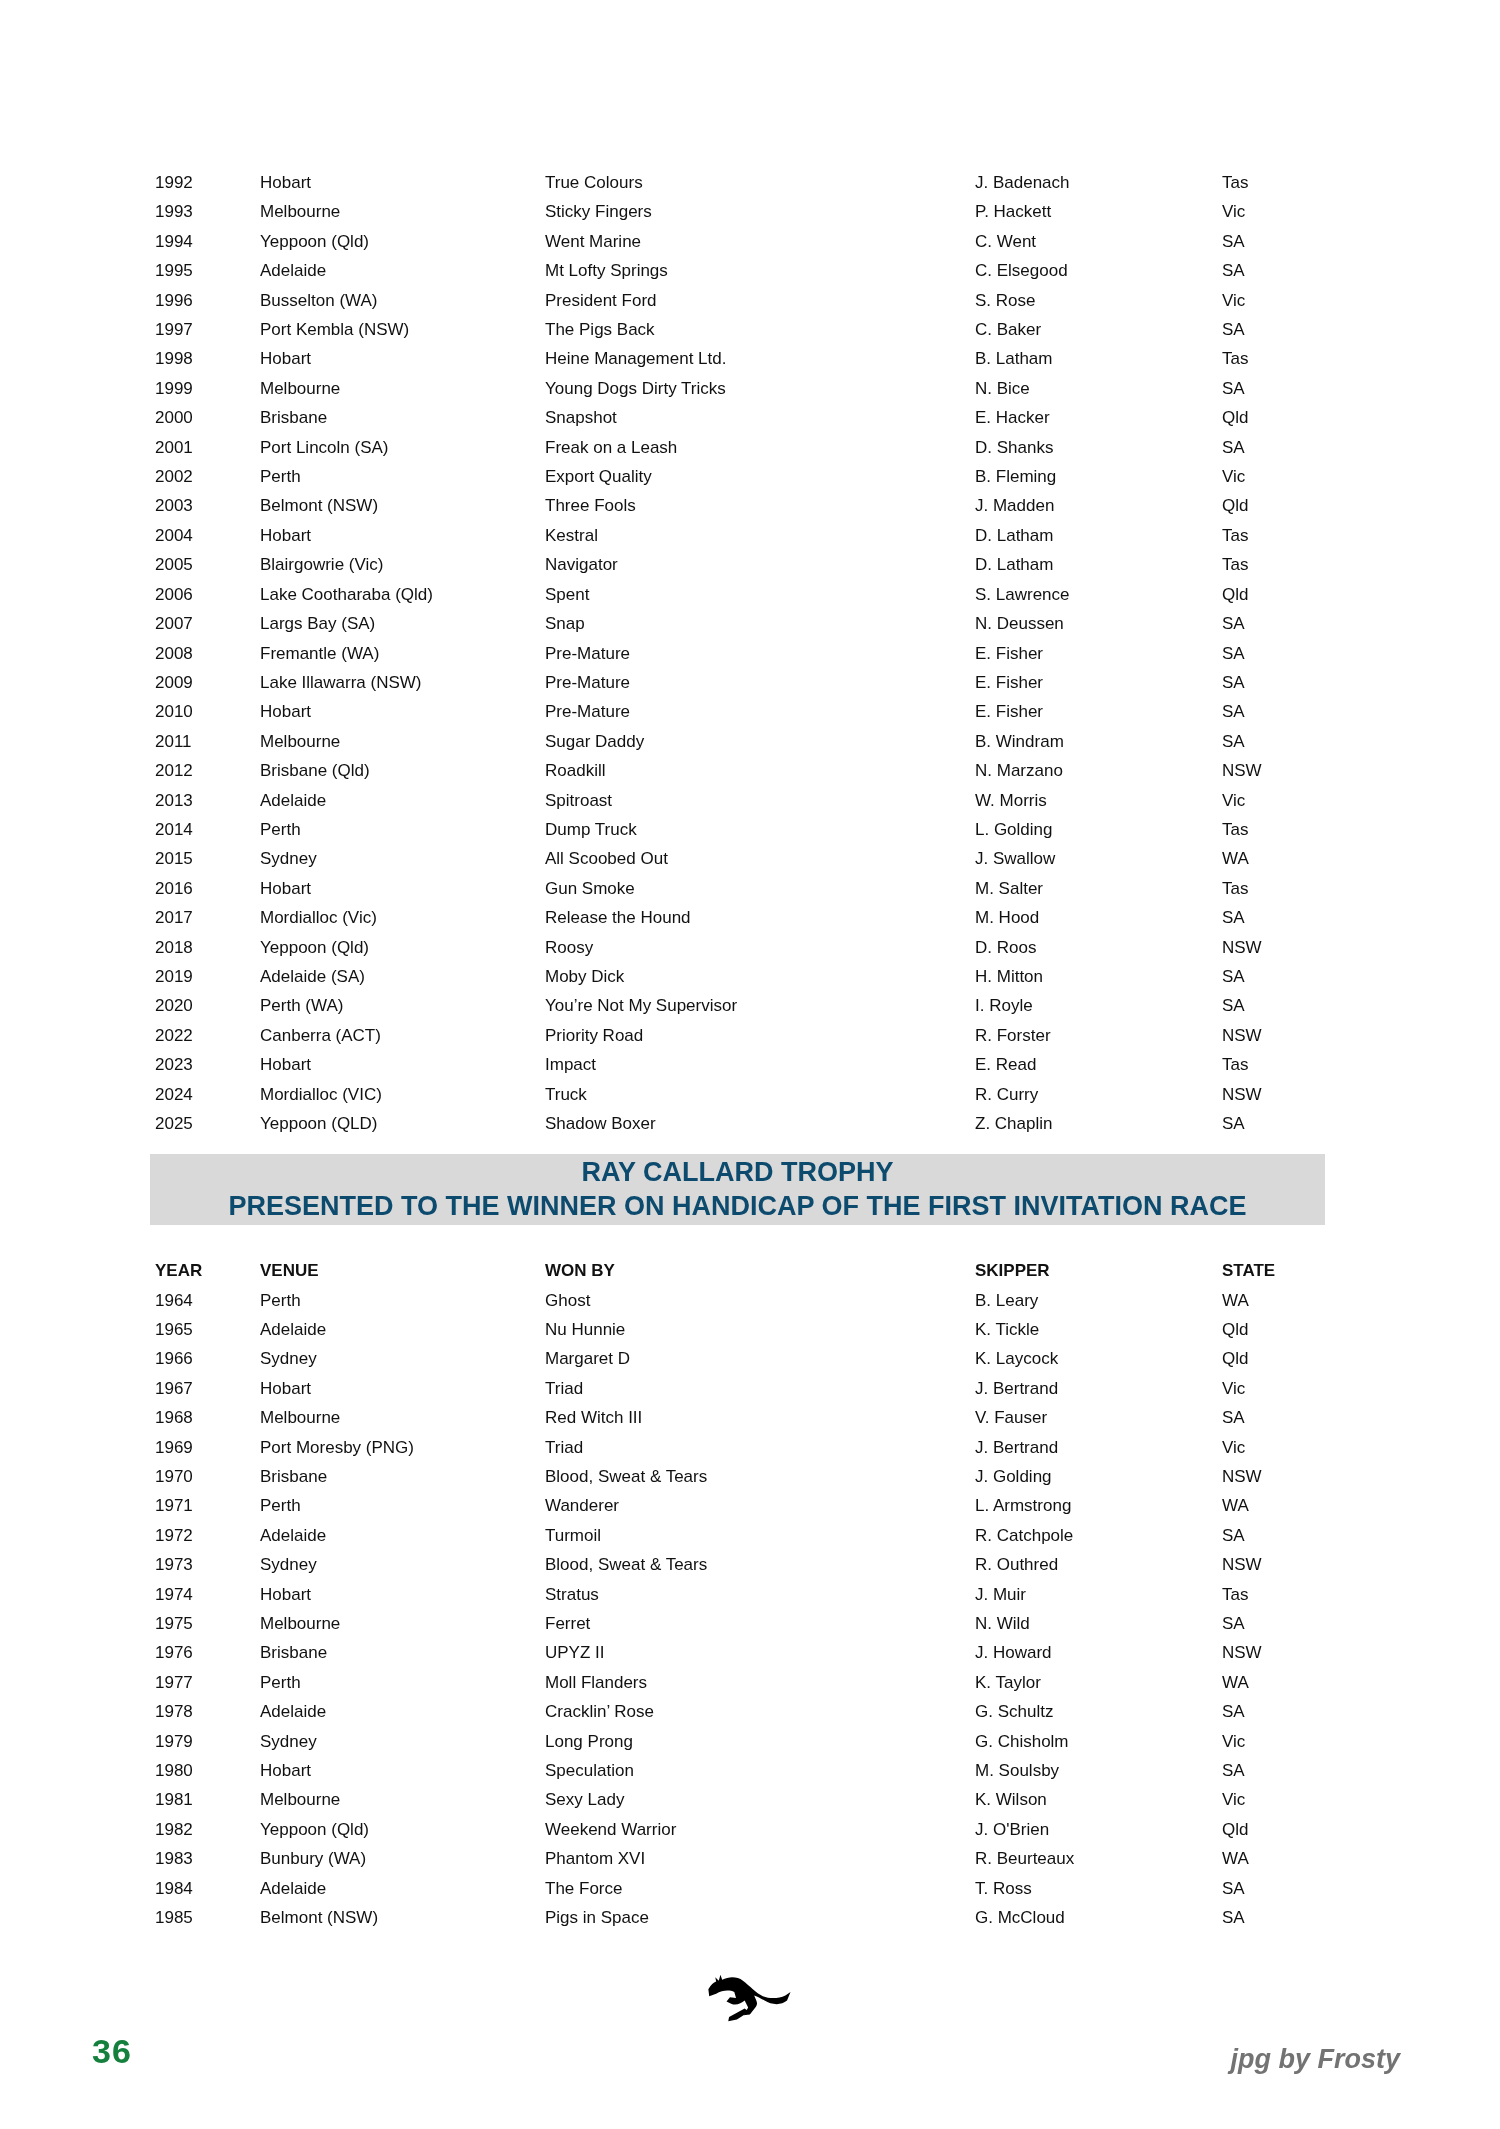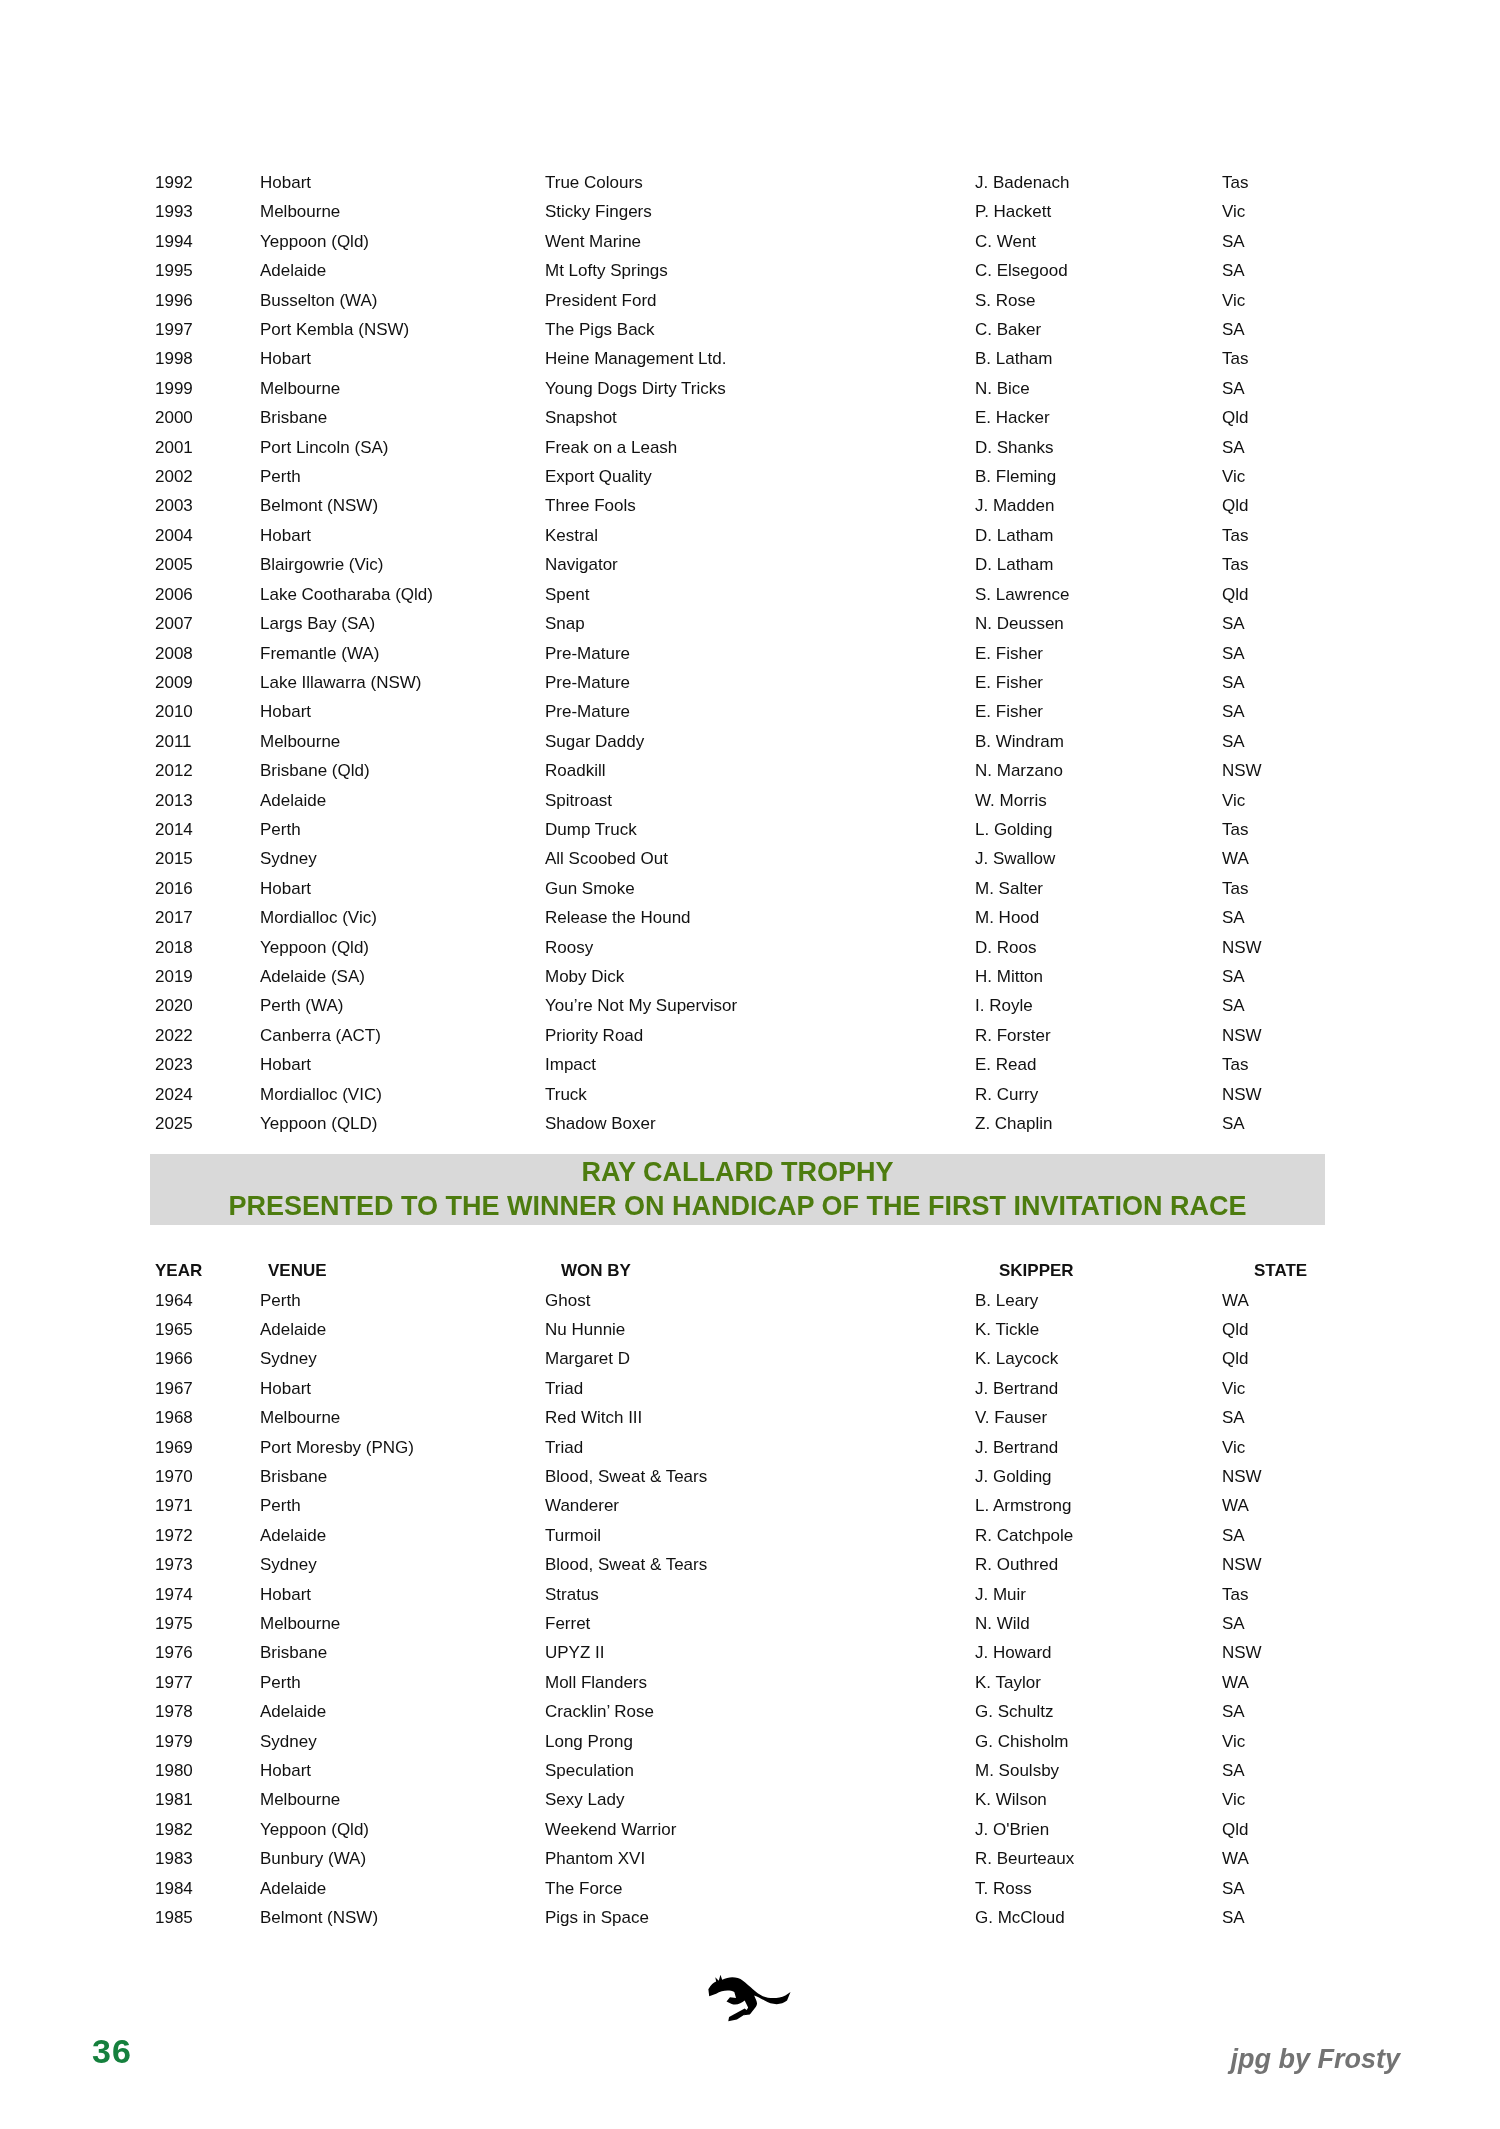--- a/index.html
+++ b/index.html
@@ -18,23 +18,23 @@
     grid-template-columns:105px 285px 430px 247px 110px;
     line-height:29.4px;
     font-size:17px;
     white-space:nowrap;
   }
   .header-row{font-weight:bold;}
   .banner{
     position:absolute;left:150px;top:1154px;width:1175px;height:71px;
     display:flex;flex-direction:column;justify-content:center;align-items:center;
     font-weight:bold;font-size:27px;line-height:33.5px;
-    text-align:center;color:#4d7c0f;
+    text-align:center;color:#0c4a6e;
   }
-  .callard-header{position:absolute;left:155px;width:1180px;top:1256px;gap:8px;}
+  .callard-header{position:absolute;left:155px;width:1180px;top:1256px;}
   .table-callard{top:1285.5px;}
   .kangaroo{position:absolute;left:705px;top:1966px;width:88px;height:64px;}
   .page-number{
     position:absolute;left:92px;top:2032px;
     font-size:34px;color:#15803d;font-weight:700;letter-spacing:1px;
   }
   .credit{
     position:absolute;right:100px;top:2044px;
     font-size:27px;font-style:italic;font-weight:bold;color:#737373;
   }

